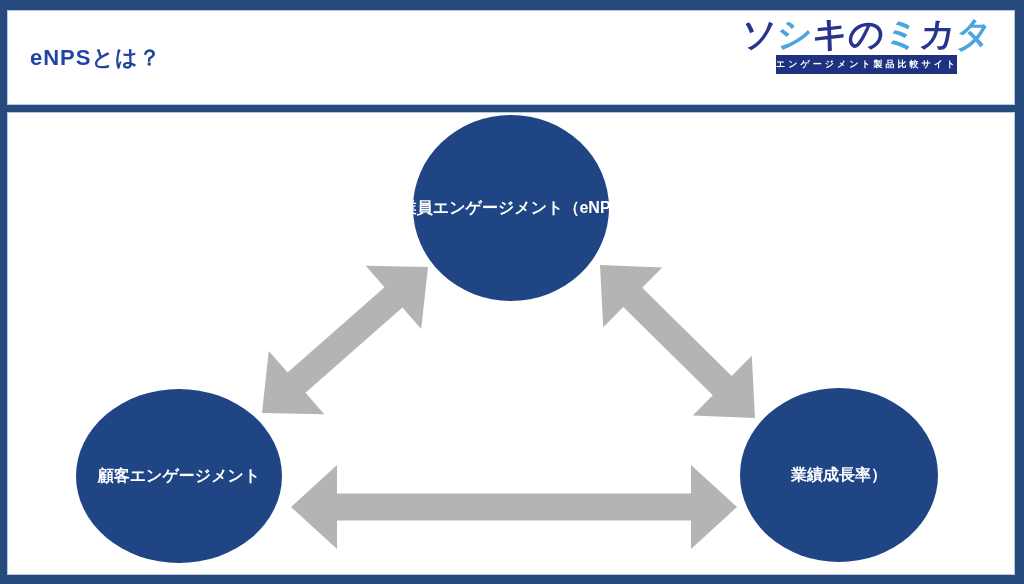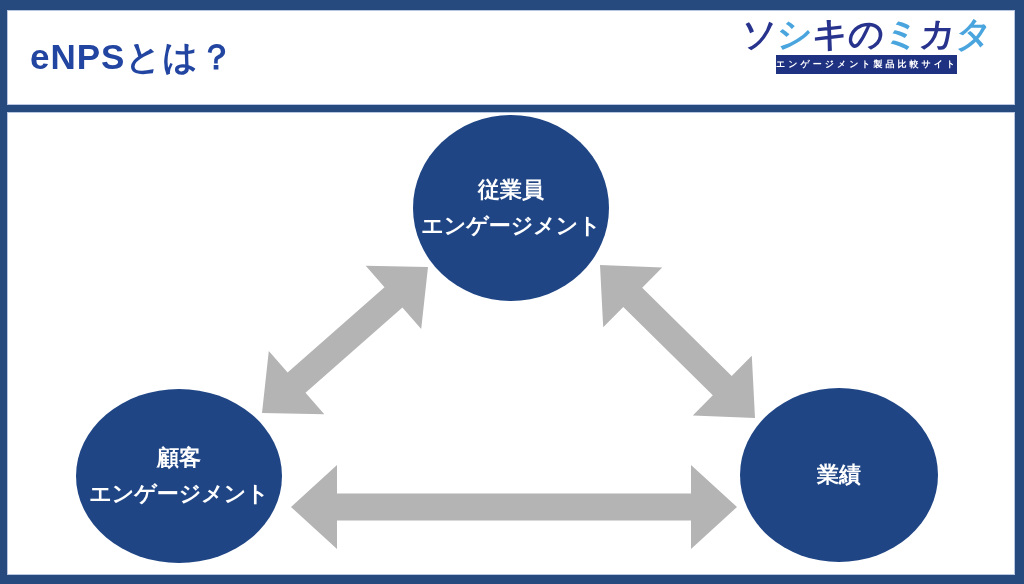--- a/index.html
+++ b/index.html
@@ -22,21 +22,21 @@
 
   
   .panel { position: absolute; background: #ffffff; border: 1px solid #b9c6e2; }
   .header-panel  { left: 7px; top: 10px; width: 1008px; height: 95px; z-index: 1; }
   .content-panel { left: 7px; top: 112px; width: 1008px; height: 463px; z-index: 1; }
 
   
   .page-title {
     position: absolute; left: 30px; top: 10px; height: 95px;
     display: flex; align-items: center;
-    font-size: 35px; font-weight: 600; letter-spacing: 1px;
+    font-size: 22px; font-weight: 600; letter-spacing: 1px;
     color: var(--title-color);
     z-index: 2;
   }
 
   
   .logo {
     position: absolute; right: 32px; top: 16px; z-index: 2;
     display: flex; flex-direction: column; align-items: center;
   }
   .logo-chars {
@@ -52,23 +52,23 @@
     white-space: nowrap;
   }
 
   
   .arrows-svg { position: absolute; left: 0; top: 0; width: 1024px; height: 584px; z-index: 2; }
 
   .node {
     position: absolute; z-index: 3;
     background: var(--node-color);
     border-radius: 50%;
-    display: flex; flex-direction: column; align-items: center; justify-content: center;
+    display: flex; flex-direction: row; align-items: center; justify-content: center;
     color: var(--node-text-color);
-    font-weight: bold; font-size: 22px; line-height: 36px;
+    font-weight: bold; font-size: 16px; line-height: 36px;
     text-align: center; white-space: nowrap;
   }
   .node-employee    { left: 413px; top: 115px; width: 196px; height: 186px; }
   .node-customer    { left: 76px;  top: 389px; width: 206px; height: 174px; }
   .node-performance { left: 740px; top: 388px; width: 198px; height: 174px; }
 </style>
 </head>
 <body>
 
 <div class="frame-edge frame-top"></div>
@@ -90,20 +90,22 @@
 
 <svg class="arrows-svg" viewBox="0 0 1024 584" xmlns="http://www.w3.org/2000/svg">
     <polygon points="262.0,413.0 324.3,414.2 305.5,392.8 402.4,307.5 421.2,328.9 428.0,267.0 365.7,265.8 384.5,287.2 287.6,372.5 268.8,351.1" fill="#b4b4b4"></polygon>
     <polygon points="600.0,265.0 603.2,327.2 623.3,306.9 712.8,395.3 692.8,415.6 755.0,418.0 751.8,355.8 731.7,376.1 642.2,287.7 662.2,267.4" fill="#b4b4b4"></polygon>
     <polygon points="291.0,507.0 337.0,549.0 337.0,520.5 691.0,520.5 691.0,549.0 737.0,507.0 691.0,465.0 691.0,493.5 337.0,493.5 337.0,465.0" fill="#b4b4b4"></polygon>
   </svg>
 
 <div class="node node-employee">
   <div>従業員</div>
   <div>エンゲージメント</div>
+  <div>（eNPS）</div>
 </div>
 <div class="node node-customer">
   <div>顧客</div>
   <div>エンゲージメント</div>
 </div>
 <div class="node node-performance">
   <div>業績</div>
+  <div>成長率）</div>
 </div>
 
 </body></html>

